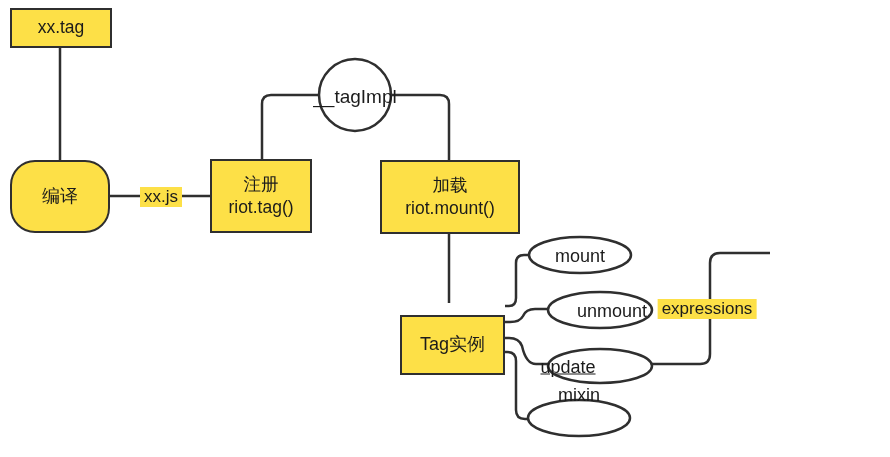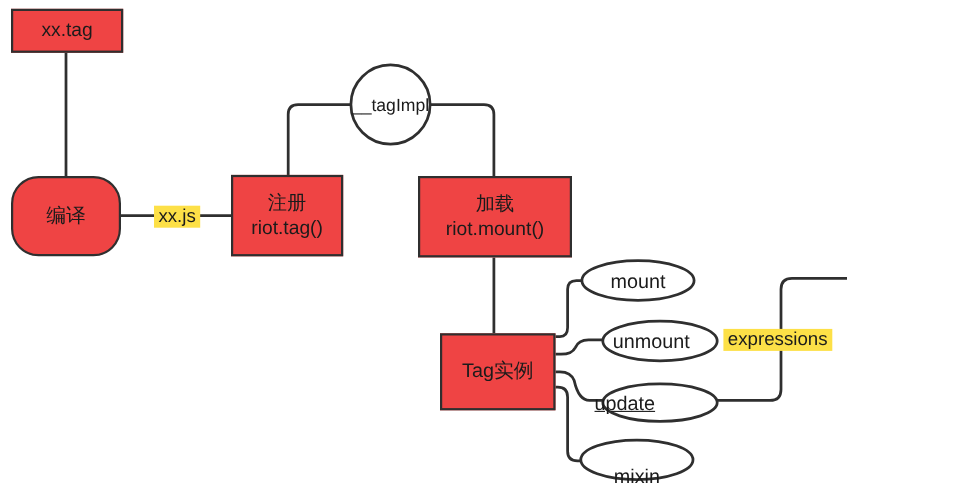--- a/index.html
+++ b/index.html
@@ -14,43 +14,43 @@
   }
   .layer {
     position: absolute;
     left: 0; top: 0;
     width: 890px; height: 457px;
   }
   .node {
     position: absolute;
     box-sizing: border-box;
     border: 2.5px solid #2f2f2f;
-    background: #ef4444;
+    background: #fde047;
     display: flex;
     flex-direction: column;
     align-items: center;
     justify-content: center;
     text-align: center;
     font-size: 17.5px;
     line-height: 1.32;
     white-space: nowrap;
   }
   .node-xx-tag      { left: 10px;  top: 8px;   width: 102px; height: 40px; }
   .node-compile     { left: 10px;  top: 160px; width: 100px; height: 73px; font-size: 18px; border-radius: 25px; }
   .node-register    { left: 210px; top: 159px; width: 102px; height: 74px; }
   .node-load        { left: 380px; top: 160px; width: 140px; height: 74px; }
-  .node-tag-instance{ left: 400px; top: 303px; width: 105px; height: 70px; font-size: 18px; }
+  .node-tag-instance{ left: 400px; top: 315px; width: 105px; height: 60px; font-size: 18px; }
   .node-update-fn   { left: 770px; top: 234px; width: 100px; height: 37px; }
   .shape-label {
     position: absolute;
     transform: translate(-50%, -50%);
     font-size: 18px;
     white-space: nowrap;
   }
-  .shape-label.small { font-size: 16px; }
+  .shape-label.small { font-size: 19px; }
   .edge-label {
     position: absolute;
     transform: translate(-50%, -50%);
     background: #fde047;
     padding: 0 4px;
     font-size: 17px;
     white-space: nowrap;
   }
   svg path, svg circle, svg ellipse {
     stroke: #2f2f2f;
@@ -104,23 +104,23 @@
 
   <div class="node node-tag-instance">
     <span>Tag实例</span>
   </div>
 
 
   <div class="shape-label small" style="left:355px; top:97px;">__tagImpl</div>
 
   <div class="shape-label" style="left:580px; top:256px;">mount</div>
 
-  <div class="shape-label" style="left:592px; top:311px;">unmount</div>
+  <div class="shape-label" style="left:612px; top:311px;">unmount</div>
 
   <div class="shape-label" style="left:568px; top:367px;text-decoration:underline;">update</div>
 
-  <div class="shape-label" style="left:579px; top:395px;margin-top:39px;">mixin</div>
+  <div class="shape-label" style="left:579px; top:395px;">mixin</div>
 
   <div class="edge-label" style="left:161px; top:197px;">xx.js</div>
 
   <div class="edge-label" style="left:707px; top:309px;">expressions</div>
 
 </div>
 
 </body></html>

